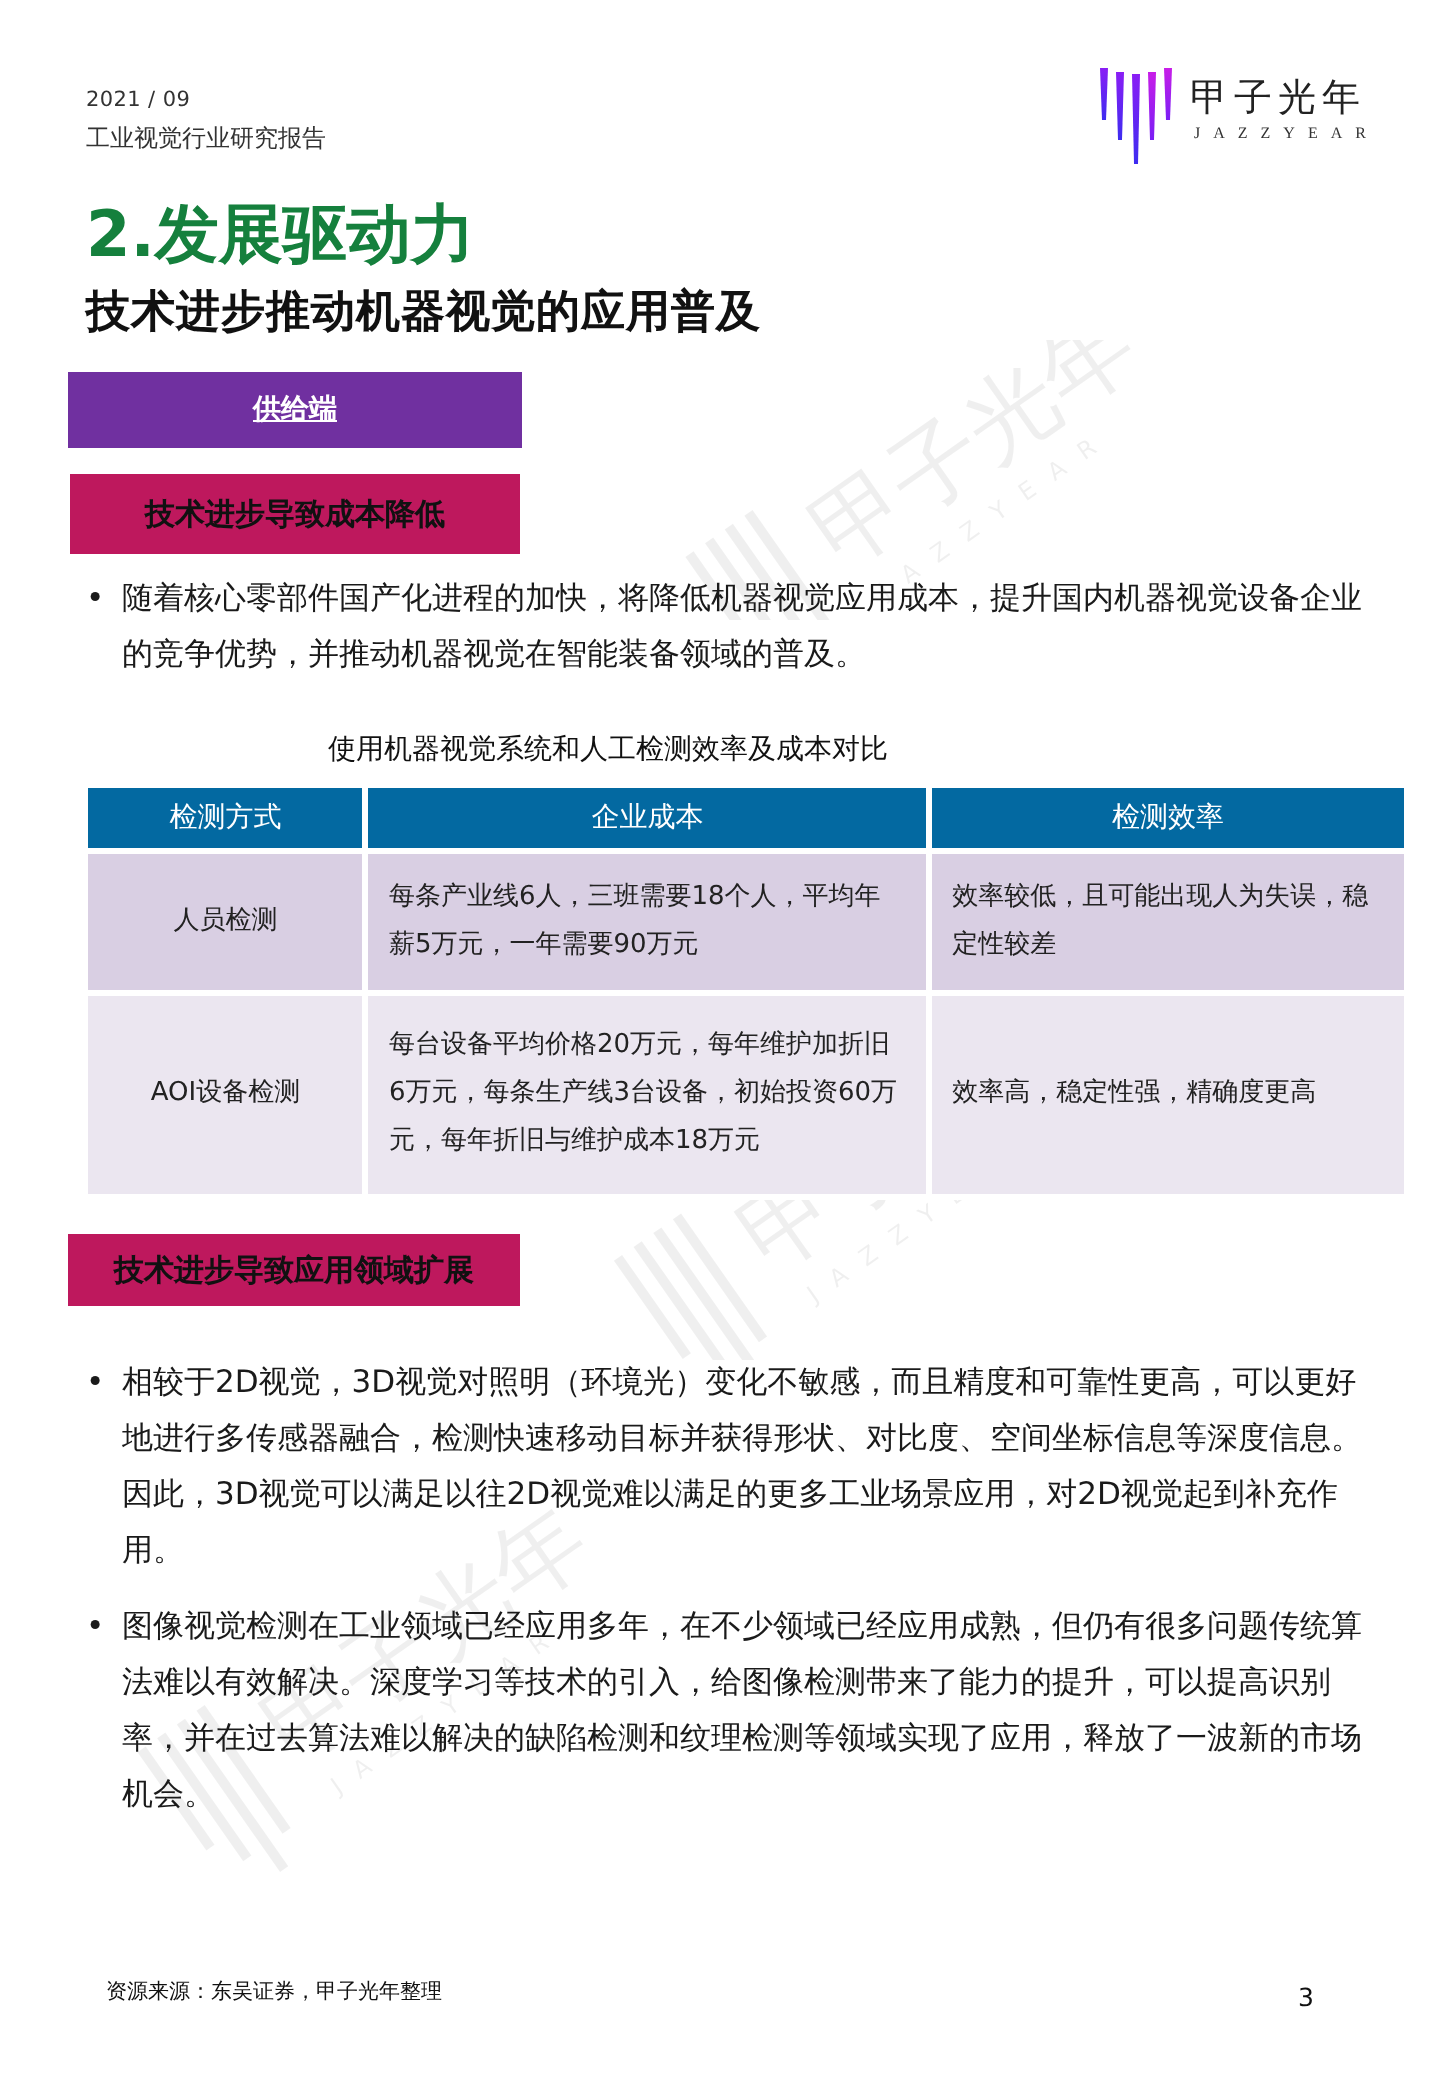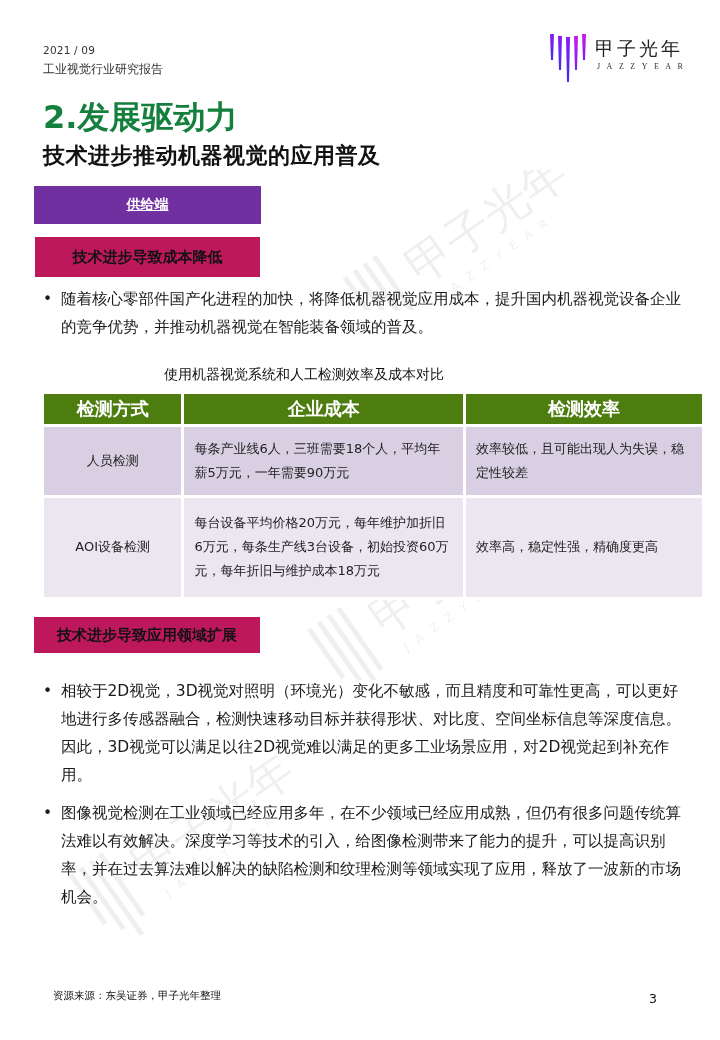--- a/index.html
+++ b/index.html
@@ -24,21 +24,21 @@
 
   .bullet { position: absolute; left: 43px; width: 640px; font-size: 15.5px; line-height: 28px; color: #1a1a1a; padding-left: 18px; }
   .bullet .dot { position: absolute; left: 0; top: 0; }
   .b1 { top: 285px; }
   .b2 { top: 677px; }
   .b3 { top: 799px; }
 
   .table-title { position: absolute; left: 0; width: 608px; top: 366px; text-align: center; font-size: 14px; color: #111; }
 
   table.cmp { position: absolute; left: 41px; top: 394px; width: 664px; border-collapse: collapse; }
-  table.cmp th { background: #4d7c0f; color: #fff; font-size: 18px; font-weight: bold; height: 31px; border: 3px solid #fff; border-top: 0; }
+  table.cmp th { background: #0369a1; color: #fff; font-size: 14px; font-weight: normal; height: 31px; border: 3px solid #fff; border-top: 0; }
   table.cmp td { font-size: 13px; line-height: 24px; color: #222; border: 3px solid #fff; padding: 0 10px; vertical-align: middle; }
   table.cmp tr.r1 td { background: #d9cfe3; height: 71px; }
   table.cmp tr.r2 td { background: #ebe6f0; height: 102px; }
   table.cmp td.method { text-align: center; }
   .c1 { width: 141px; } .c2 { width: 283px; } .c3 { width: 240px; }
 
   .watermark { position: absolute; pointer-events: none; opacity: 0.06; }
   .wm1 { left: 300px; top: 170px; }
   .wm2 { left: 270px; top: 520px; }
   .wm3 { left: 30px; top: 740px; }

